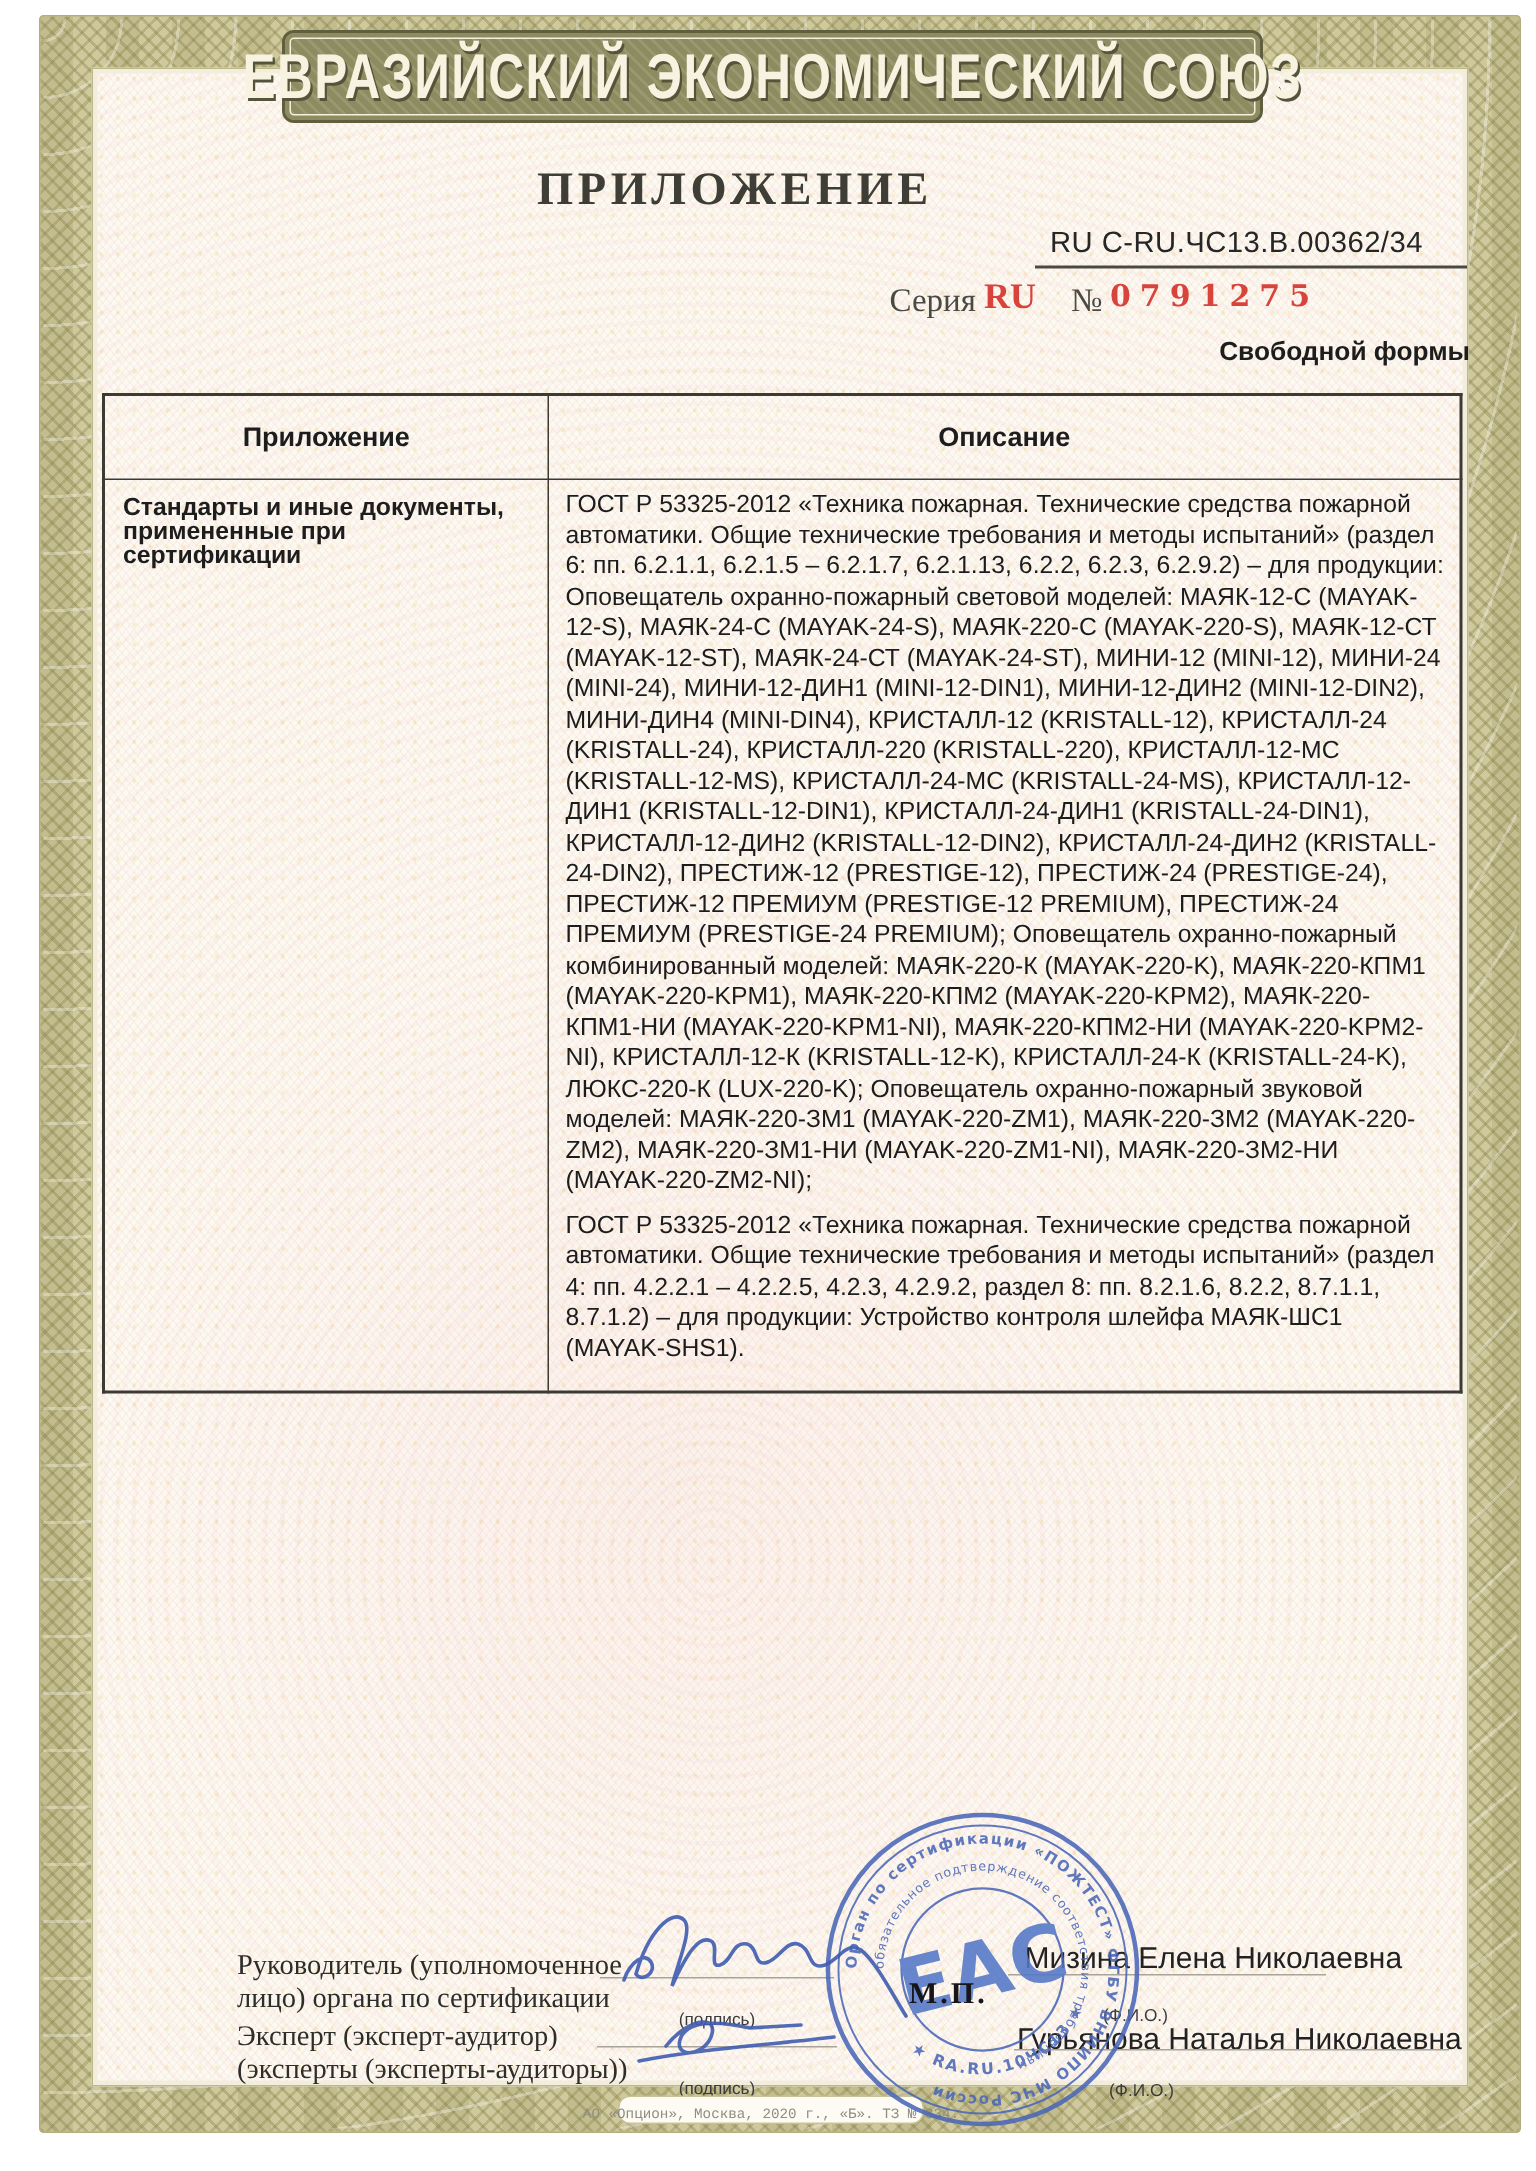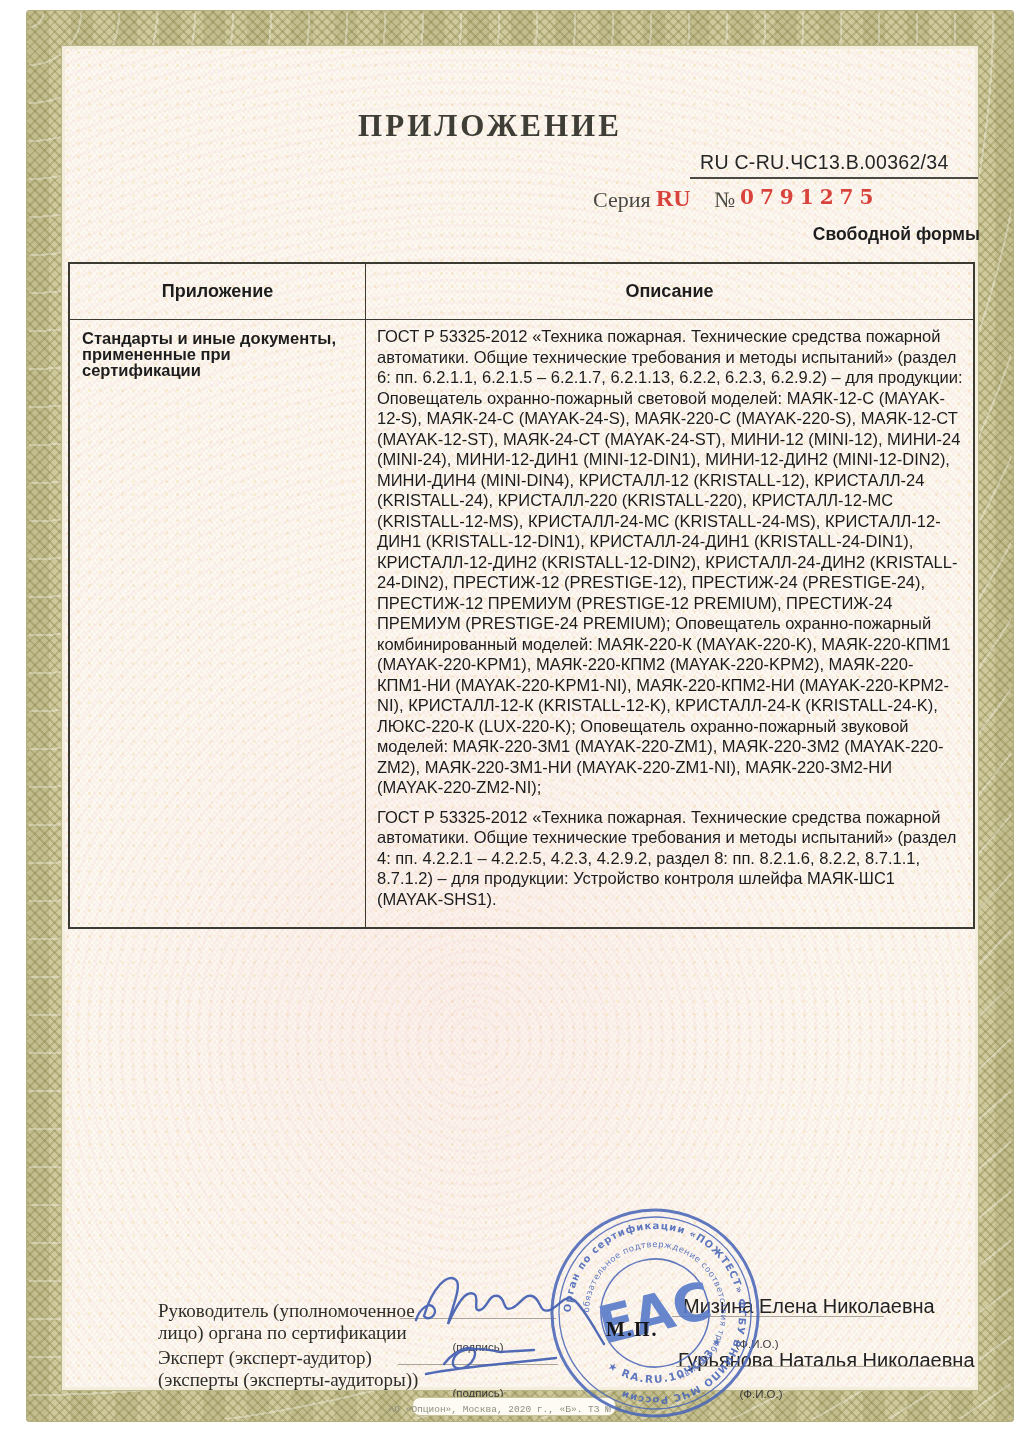--- a/index.html
+++ b/index.html
@@ -89,20 +89,23 @@
 </style>
 </head>
 <body>
 
 <div class="page">
 
   <div class="frame">
     <div class="inner"></div>
   </div>
 
+  <div class="banner">
+    <span class="banner-text">ЕВРАЗИЙСКИЙ ЭКОНОМИЧЕСКИЙ СОЮЗ</span>
+  </div>
 
   <div class="abs title">ПРИЛОЖЕНИЕ</div>
   <div class="abs certnum">RU C-RU.ЧС13.В.00362/34</div>
   <div class="abs certline"></div>
   <div class="abs series-label">Серия</div>
   <div class="abs series-value">RU</div>
   <div class="abs num-label">№</div>
   <div class="abs form-number">0791275</div>
   <div class="abs form-type">Свободной формы</div>
 

